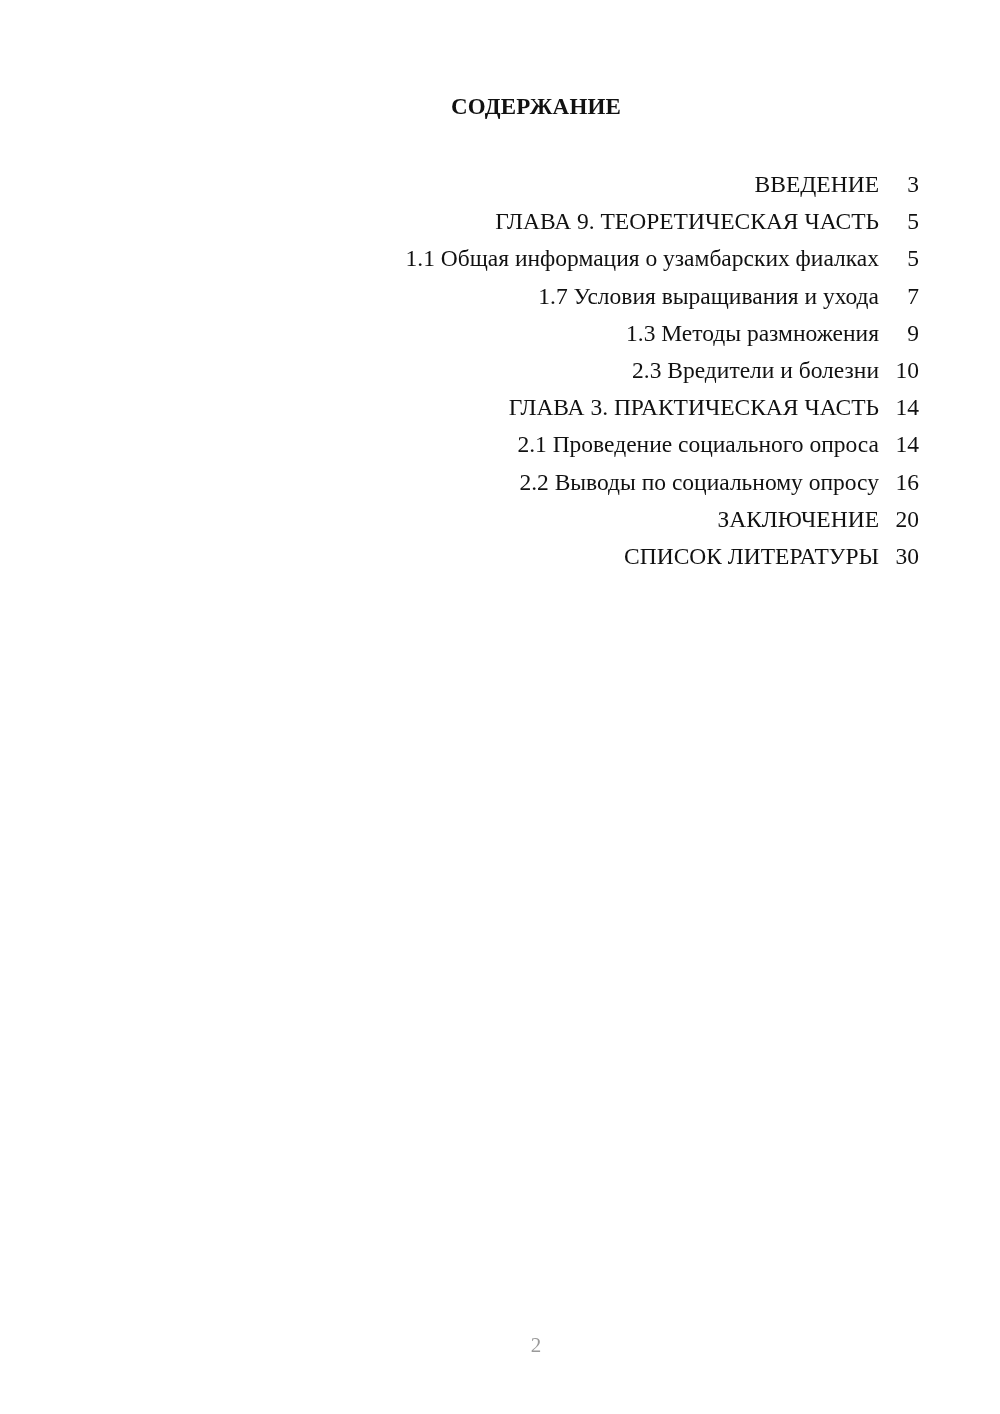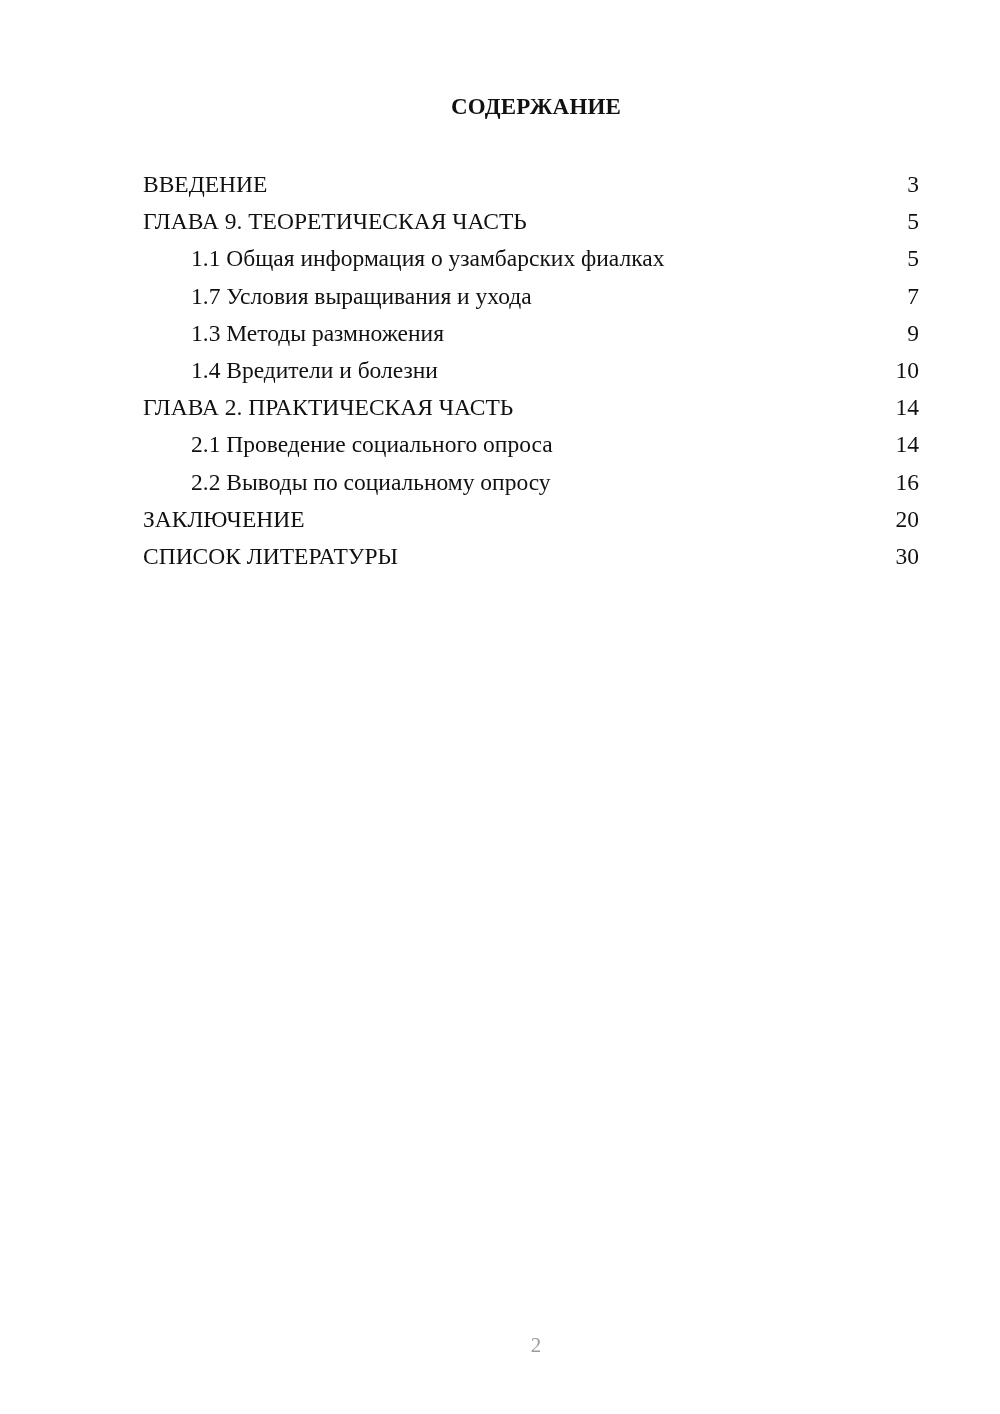--- a/index.html
+++ b/index.html
@@ -26,21 +26,21 @@
       letter-spacing: 0.2px;
     }
     .toc {
       position: absolute;
       top: 168px;
       left: 143px;
       width: 776px;
     }
     .toc-row {
       display: flex;
-      justify-content: space-between;
+      justify-content: flex-end;
       align-items: baseline;
       height: 37.2px;
       font-size: 23.5px;
       line-height: 32px;
     }
     .toc-row.level-2 .toc-label {
       padding-left: 48px;
     }
     .toc-page {
       text-align: right;
@@ -76,25 +76,25 @@
   </div>
   <div class="toc-row level-2">
     <span class="toc-label">1.7 Условия выращивания и ухода</span>
     <span class="toc-page">7</span>
   </div>
   <div class="toc-row level-2">
     <span class="toc-label">1.3 Методы размножения</span>
     <span class="toc-page">9</span>
   </div>
   <div class="toc-row level-2">
-    <span class="toc-label">1.4 Вредители и болезни</span>
+    <span class="toc-label">2.3 Вредители и болезни</span>
     <span class="toc-page">10</span>
   </div>
   <div class="toc-row level-1">
-    <span class="toc-label">ГЛАВА 2. ПРАКТИЧЕСКАЯ ЧАСТЬ</span>
+    <span class="toc-label">ГЛАВА 3. ПРАКТИЧЕСКАЯ ЧАСТЬ</span>
     <span class="toc-page">14</span>
   </div>
   <div class="toc-row level-2">
     <span class="toc-label">2.1 Проведение социального опроса</span>
     <span class="toc-page">14</span>
   </div>
   <div class="toc-row level-2">
     <span class="toc-label">2.2 Выводы по социальному опросу</span>
     <span class="toc-page">16</span>
   </div>

